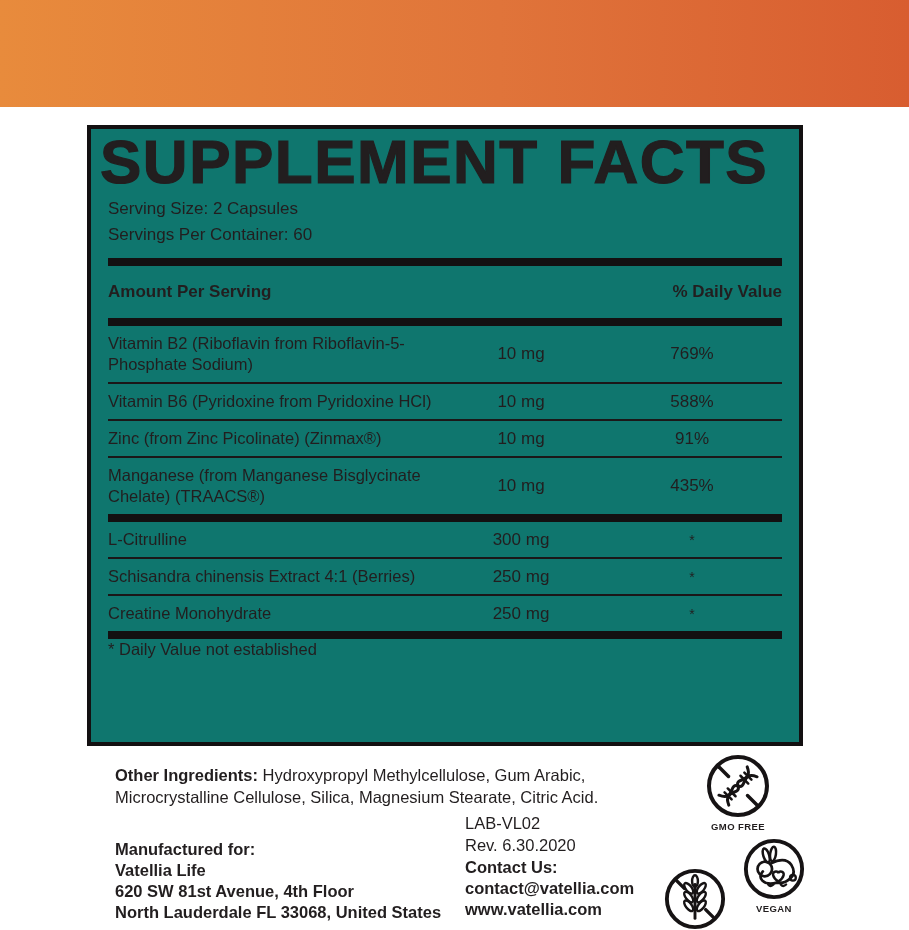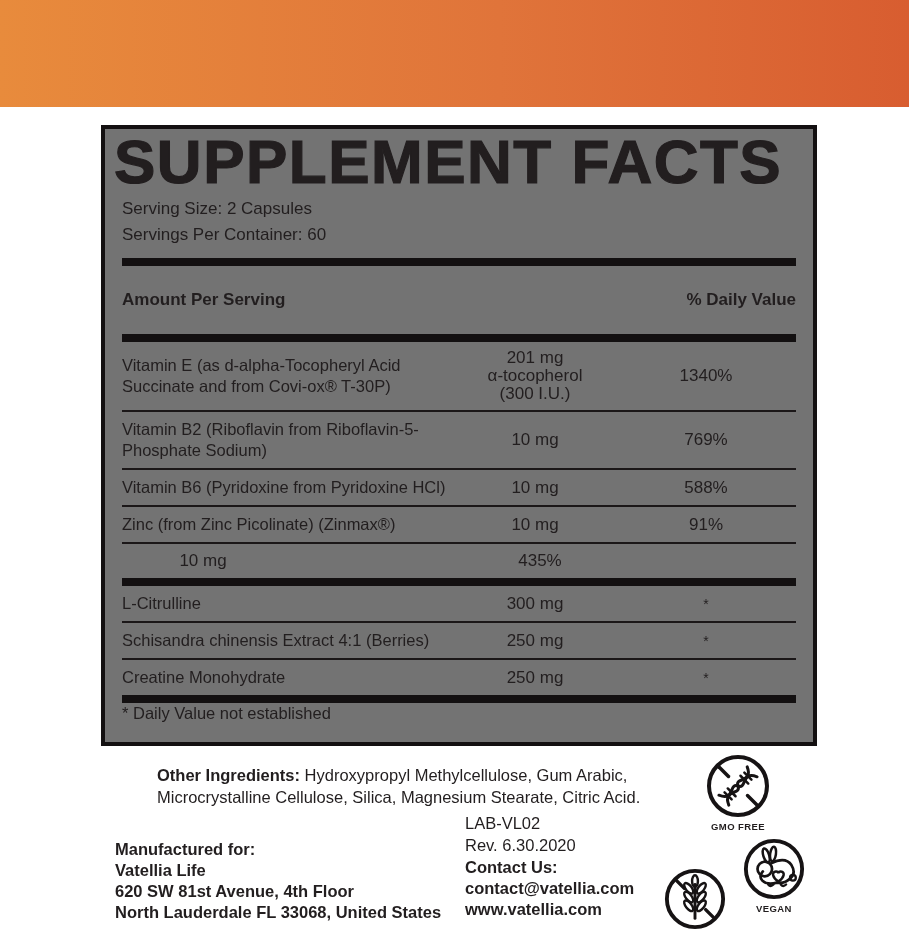--- a/index.html
+++ b/index.html
@@ -6,44 +6,44 @@
   html,body { margin:0; padding:0; }
   body {
     width:909px; height:930px; position:relative; background:#ffffff;
     font-family:"Liberation Sans", sans-serif; color:#221e1f; overflow:hidden;
   }
   .banner {
     position:absolute; left:0; top:0; width:909px; height:107px;
     background:linear-gradient(90deg,#e88b3c 0%,#e0743a 55%,#d85d30 100%);
   }
   .panel {
-    position:absolute; left:101px; top:125px; width:674px; height:613px;
-    border:4px solid #131011; padding:0 17px; background:#737373;
+    position:absolute; left:87px; top:125px; width:674px; height:613px;
+    border:4px solid #131011; padding:0 17px; background:#0f766e;
   }
   .title {
     font-size:62px; font-weight:700; line-height:60px; letter-spacing:1.5px;
     margin:3px 0 0 -8px; white-space:nowrap; -webkit-text-stroke:1.2px #221e1f;
   }
   .serving-line { font-size:17px; line-height:22px; }
   .serving-size { margin-top:6px; }
   .servings-per { margin-top:4px; }
   .bar { height:8px; background:#131011; }
   .bar-top { margin-top:12px; }
-  .hdr { display:flex; justify-content:space-between; align-items:center; padding:24px 0; }
+  .hdr { display:flex; justify-content:space-between; align-items:center; padding:16px 0; }
   .hdr span { font-size:17px; font-weight:700; }
   .row { display:flex; align-items:center; padding:7px 0; }
   .rows .row + .row { border-top:2.5px solid #1b1718;align-items:center; }
   .cell-name { width:332px; font-size:16.5px; line-height:21px; }
   .cell-name .italic { }
   .cell-amount { width:162px; text-align:center; font-size:17px; }
   .cell-amount div { line-height:18px; }
   .cell-dv { flex:1; text-align:center; font-size:17px; }
   .cell-dv.star { font-size:14px; align-self:flex-start; padding-top:3px; }
   .footnote { padding-top:0; font-size:16.5px; line-height:21px; }
-  .oi { position:absolute; left:115px; top:764px; width:570px; font-size:16.5px; line-height:22px;margin-left:42px; }
+  .oi { position:absolute; left:115px; top:764px; width:570px; font-size:16.5px; line-height:22px; }
   .oi .lbl { font-weight:700; }
   .lab-block { position:absolute; left:465px; top:812px; font-size:16.5px; line-height:22px; }
   .mfg-block { position:absolute; left:115px; top:839px; font-size:16.5px; line-height:21px; font-weight:700; }
   .contact-block { position:absolute; left:465px; top:857px; font-size:16.5px; line-height:21px; font-weight:700; }
   .badge { position:absolute; display:flex; flex-direction:column; align-items:center; }
   .badge-label { font-size:9.5px; font-weight:700; letter-spacing:0.4px; margin-top:2px; white-space:nowrap; }
   #badge-gmo { left:686px; top:753px; width:104px; }
   #badge-gluten { left:643px; top:867px; width:104px; }
   #badge-vegan { left:722px; top:837px; width:104px; }
   svg .ln { fill:none; stroke:#161314; stroke-linecap:round; }
@@ -59,29 +59,20 @@
   <div class="serving-line servings-per">Servings Per Container: 60</div>
 
   <div class="bar bar-top"></div>
   <div class="hdr">
     <span>Amount Per Serving</span>
     <span>% Daily Value</span>
   </div>
   <div class="bar"></div>
 
   <div class="rows" id="rows-vitamins">
-  <div class="row">
-    <div class="cell-name"><span>Vitamin E (as d-alpha-Tocopheryl Acid Succinate and from Covi-ox® T-30P)</span></div>
-    <div class="cell-amount">
-          <div>201 mg</div>
-          <div>α-tocopherol</div>
-          <div>(300 I.U.)</div>
-        </div>
-    <div class="cell-dv">1340%</div>
-  </div>
 
   <div class="row">
     <div class="cell-name"><span>Vitamin B2 (Riboflavin from Riboflavin-5-Phosphate Sodium)</span></div>
     <div class="cell-amount">
           <div>10 mg</div>
         </div>
     <div class="cell-dv">769%</div>
   </div>
 
   <div class="row">
@@ -94,20 +85,21 @@
 
   <div class="row">
     <div class="cell-name"><span>Zinc (from Zinc Picolinate) (Zinmax®)</span></div>
     <div class="cell-amount">
           <div>10 mg</div>
         </div>
     <div class="cell-dv">91%</div>
   </div>
 
   <div class="row">
+    <div class="cell-name"><span>Manganese (from Manganese Bisglycinate Chelate) (TRAACS®)</span></div>
     <div class="cell-amount">
           <div>10 mg</div>
         </div>
     <div class="cell-dv">435%</div>
   </div>
 </div>
   <div class="bar"></div>
   <div class="rows" id="rows-other-actives">
   <div class="row">
     <div class="cell-name"><span>L-Citrulline</span></div>

